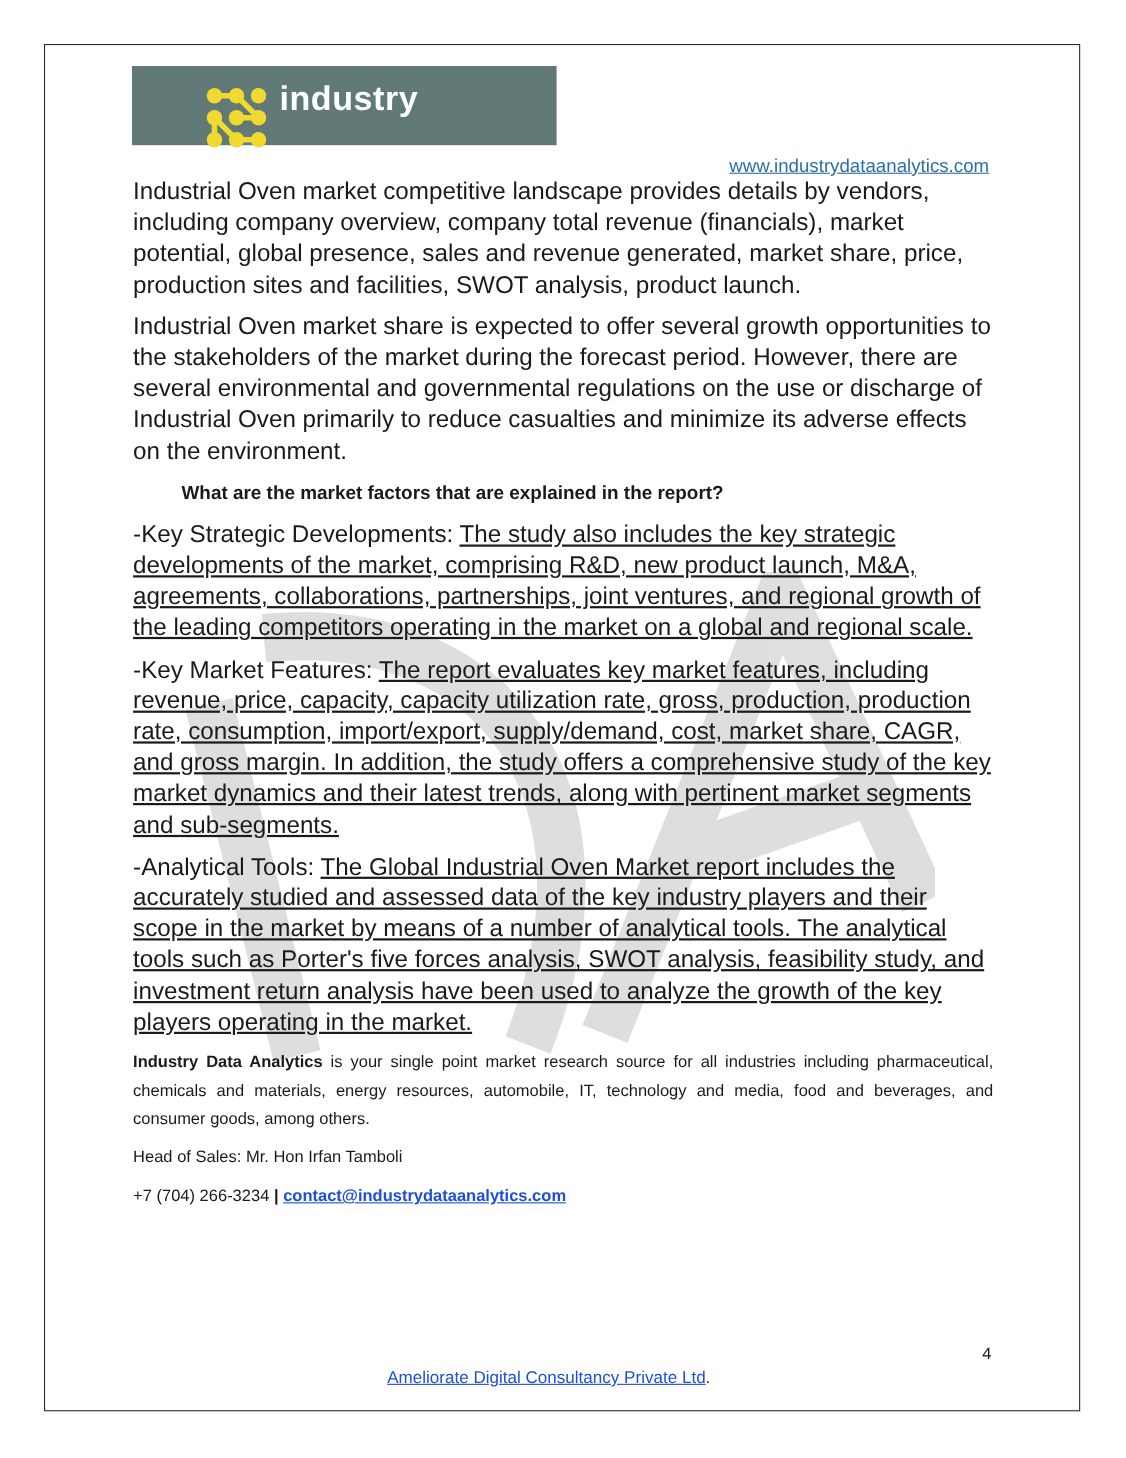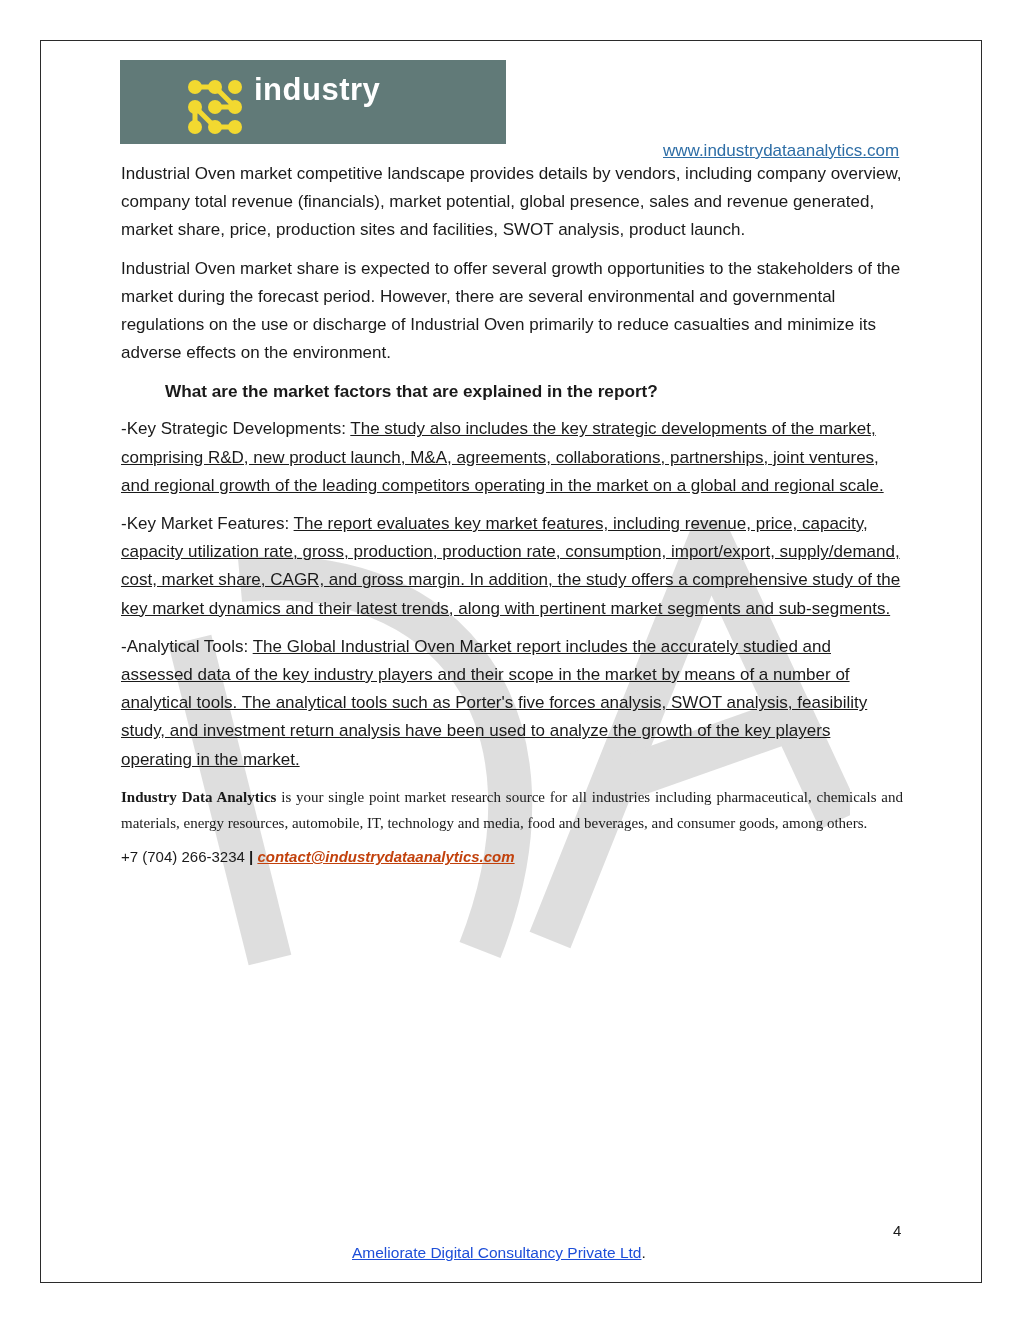--- a/index.html
+++ b/index.html
@@ -1,35 +1,35 @@
 <!DOCTYPE html>
 <html><head>
 <meta charset="utf-8">
 <style>
   html, body { margin: 0; padding: 0; background: #ffffff; }
   body { width: 1024px; height: 1325px; position: relative; overflow: hidden;
          font-family: "Liberation Sans", "DejaVu Sans", sans-serif; color: #1a1a1a; }
   .page-border { position: absolute; left: 40px; top: 40px; width: 942px; height: 1243px;
                  border: 1.5px solid #2b2b2b; box-sizing: border-box; }
   .watermark { position: absolute; left: 150px; top: 520px; width: 700px; height: 460px; pointer-events: none; }
-  .logo { position: absolute; left: 120px; top: 60px; width: 386px; height: 84px; background: #617a78; }
+  .logo { position: absolute; left: 120px; top: 60px; width: 386px; height: 72px; background: #617a78; }
   .logo svg { position: absolute; left: 66px; top: 18px; }
   .logo-text-top { position: absolute; left: 134px; top: 12px; font-size: 31px; font-weight: bold; color: #ffffff; letter-spacing: 0.5px; }
   .logo-text-bottom { position: absolute; left: 132px; top: 46px; font-size: 31px; color: #ffffff; font-weight: 300; }
   .logo-text-bottom .accent { color: #cfd24a; }
   .site-link { position: absolute; left: 663px; top: 141px; font-size: 17px; color: #2e6ea6; text-decoration: underline; }
   .content { position: absolute; left: 121px; top: 160px; width: 782px; }
   p { margin: 0; }
-  .para { font-size: 17px; line-height: 28.2px; margin-bottom: 10px; }
+  .para { font-size: 22px; line-height: 28.2px; margin-bottom: 10px; }
   .heading { font-size: 17.2px; font-weight: bold; line-height: 28px; margin-bottom: 10px; margin-left: 44px; }
   .u { text-decoration: underline; }
-  .small { font-size: 15px; line-height: 26px; text-align: justify; margin-bottom: 8px; font-family: Liberation Serif, serif; }
+  .small { font-size: 15px; line-height: 26px; text-align: justify; margin-bottom: 8px; }
   .small b { font-weight: bold; }
   .contact-line { font-size: 15px; line-height: 26px; margin-bottom: 10px; }
-  .contact-line a { color: #c2410c; font-weight: bold; text-decoration: underline; font-style: italic; }
+  .contact-line a { color: #1d4ed8; font-weight: bold; text-decoration: underline; }
   .sep { font-weight: bold; }
   .page-number { position: absolute; left: 893px; top: 1222px; font-size: 15px; }
   .footer { position: absolute; left: 352px; top: 1244px; font-size: 15.5px; }
   .footer a { color: #1d4ed8; text-decoration: underline; }
 </style>
 </head>
 <body>
 
 <div class="page-border"></div>
 
@@ -72,17 +72,18 @@
 <div class="content">
   <p class="para">Industrial Oven market competitive landscape provides details by vendors, including company overview, company total revenue (financials), market potential, global presence, sales and revenue generated, market share, price, production sites and facilities, SWOT analysis, product launch.</p>
   <p class="para">Industrial Oven market share is expected to offer several growth opportunities to the stakeholders of the market during the forecast period. However, there are several environmental and governmental regulations on the use or discharge of Industrial Oven primarily to reduce casualties and minimize its adverse effects on the environment.</p>
   <p class="heading">What are the market factors that are explained in the report?</p>
 
   <p class="para"><span>-Key Strategic Developments: </span><span class="u">The study also includes the key strategic developments of the market, comprising R&amp;D, new product launch, M&amp;A, agreements, collaborations, partnerships, joint ventures, and regional growth of the leading competitors operating in the market on a global and regional scale.</span></p>
   <p class="para"><span>-Key Market Features: </span><span class="u">The report evaluates key market features, including revenue, price, capacity, capacity utilization rate, gross, production, production rate, consumption, import/export, supply/demand, cost, market share, CAGR, and gross margin. In addition, the study offers a comprehensive study of the key market dynamics and their latest trends, along with pertinent market segments and sub-segments.</span></p>
   <p class="para"><span>-Analytical Tools: </span><span class="u">The Global Industrial Oven Market report includes the accurately studied and assessed data of the key industry players and their scope in the market by means of a number of analytical tools. The analytical tools such as Porter's five forces analysis, SWOT analysis, feasibility study, and investment return analysis have been used to analyze the growth of the key players operating in the market.</span></p>
 
   <p class="small"><b>Industry Data Analytics</b><span> is your single point market research source for all industries including pharmaceutical, chemicals and materials, energy resources, automobile, IT, technology and media, food and beverages, and consumer goods, among others.</span></p>
+  <p class="contact-line">Head of Sales: Mr. Hon Irfan Tamboli</p>
   <p class="contact-line"><span>+7 (704) 266-3234 </span><span class="sep">|</span> <a>contact@industrydataanalytics.com</a></p>
 </div>
 
 <div class="page-number">4</div>
 <div class="footer"><a>Ameliorate Digital Consultancy Private Ltd</a><span>.</span></div>
 
 </body></html>

